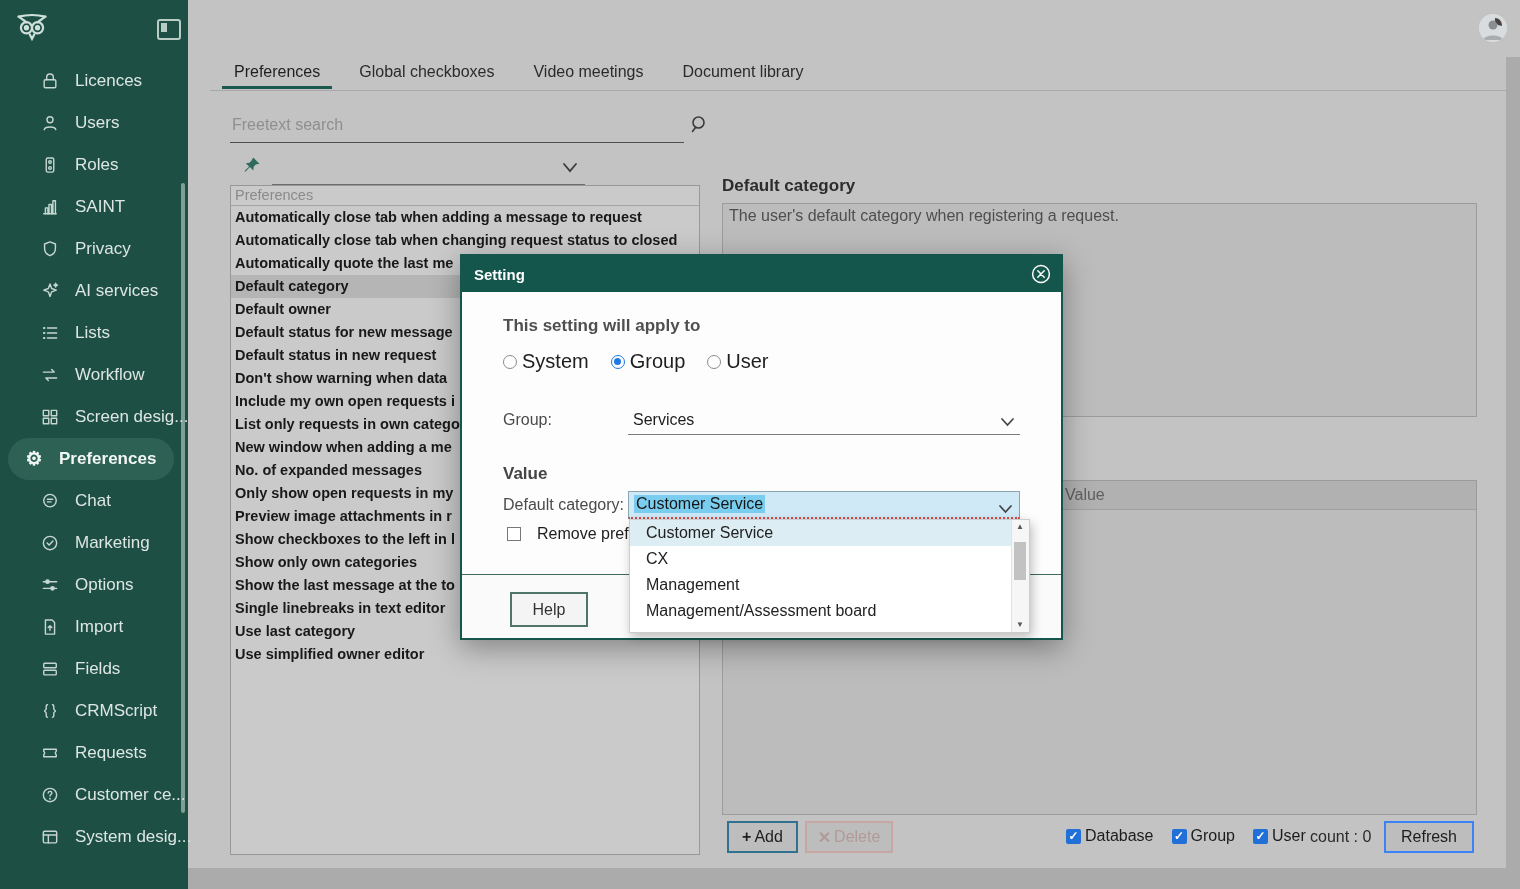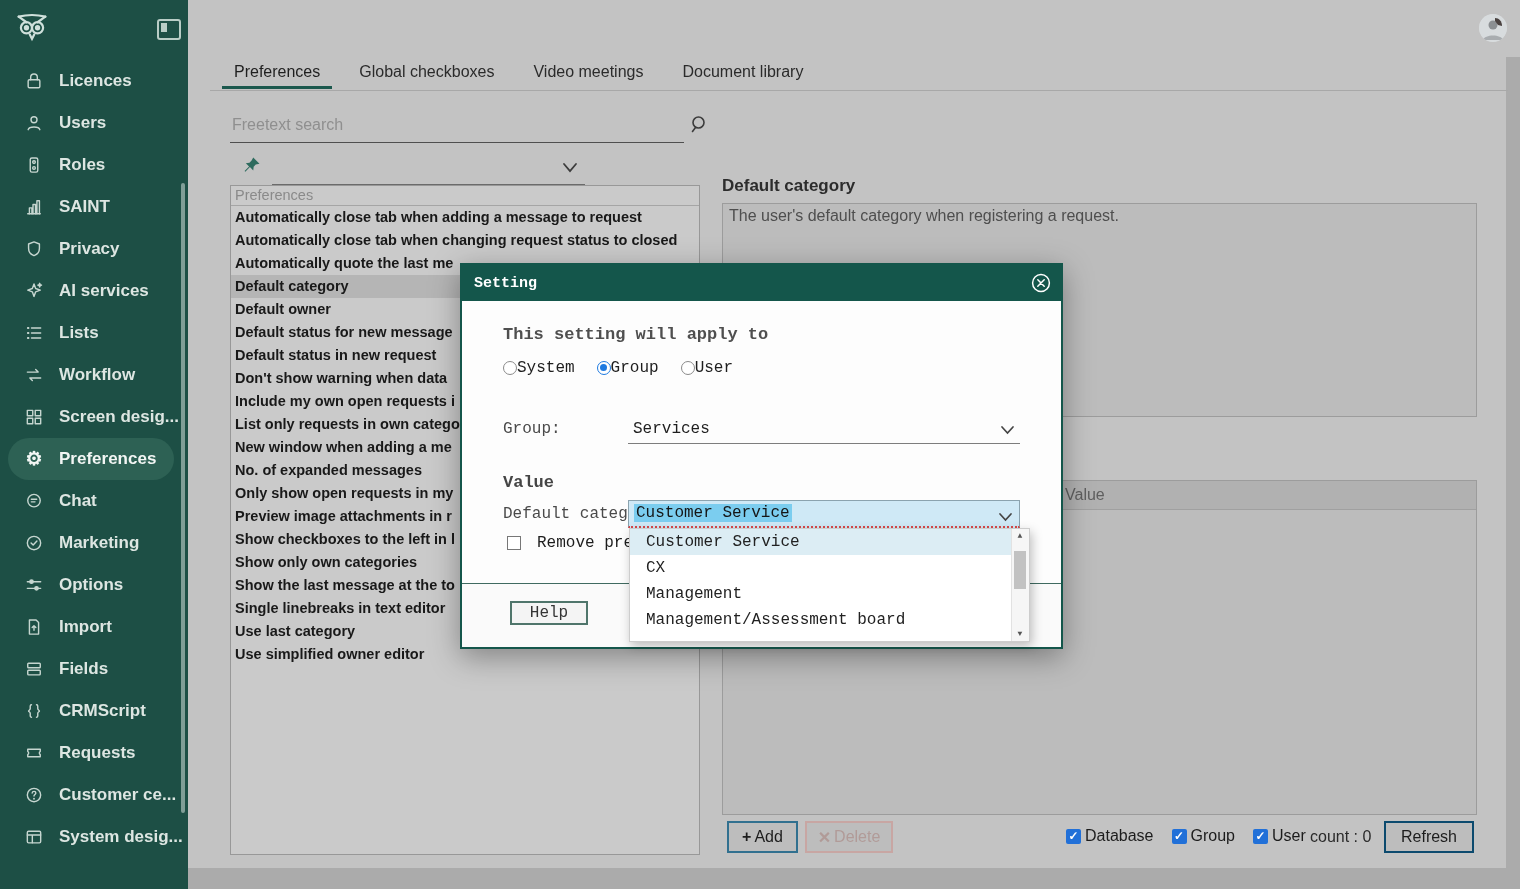--- a/index.html
+++ b/index.html
@@ -5,21 +5,21 @@
   html,body{margin:0;padding:0;background:#8f8f8f;font-family:"Liberation Sans",sans-serif;}
   #root{position:relative;width:1520px;height:889px;overflow:hidden;background:#c3c3c3;}
 
   
   #sidebar{position:absolute;left:0;top:0;width:188px;height:889px;background:#1d4f45;z-index:5;}
   #logo-row{position:absolute;left:10px;top:8px;width:170px;height:44px;}
   #owl{position:absolute;left:2px;top:2px;width:40px;height:40px;color:#cfe0db;}
   #collapse-btn{position:absolute;left:147px;top:11px;width:20px;height:17px;border:2px solid #b9cdc6;border-radius:3px;}
   #collapse-btn::after{content:"";position:absolute;left:2px;top:2px;width:6px;height:9px;background:#b9cdc6;}
   #side-nav{position:absolute;left:0;top:60px;width:188px;}
-  .side-item{display:flex;align-items:center;height:42px;padding-left:24px;color:#dde6e2;font-size:17px;cursor:pointer;white-space:nowrap;font-weight:bold;}
+  .side-item{display:flex;align-items:center;height:42px;padding-left:40px;color:#dde6e2;font-size:17px;cursor:pointer;white-space:nowrap;}
   .side-item .side-icon{width:20px;height:20px;margin-right:15px;flex:0 0 20px;color:#c6d6d0;}
   .side-icon svg{width:20px;height:20px;display:block;}
   .side-item.selected{background:#2d6154;border-radius:22px;margin:0 14px 0 8px;padding-left:16px;color:#f2f6f4;font-weight:700;}
   .side-item.selected .side-icon{color:#f2f6f4;font-size:19px;line-height:20px;}
   #side-scrollbar{position:absolute;left:181px;top:183px;width:4px;height:630px;background:rgba(210,224,219,.55);border-radius:2px;}
 
   
   #topbar{position:absolute;left:188px;top:0;right:0;height:57px;background:#c3c3c3;}
   #avatar{position:absolute;left:1291px;top:14px;width:28px;height:28px;border-radius:50%;background:#d6d9da;overflow:hidden;}
   #avatar svg{width:28px;height:28px;display:block;}
@@ -55,51 +55,51 @@
   #detail-title{position:absolute;left:722px;top:176px;font-size:17px;font-weight:700;color:#2c2c2c;}
   #desc-box{position:absolute;left:722px;top:203px;width:755px;height:214px;border:1px solid #9c9c9c;background:#bcbcbc;box-sizing:border-box;font-size:16px;color:#4e4e4e;padding:3px 6px;}
   #table-box{position:absolute;left:722px;top:480px;width:755px;height:335px;border:1px solid #9c9c9c;background:#bcbcbc;box-sizing:border-box;}
   #table-header{height:28px;background:#b1b1b1;border-bottom:1px solid #a0a0a0;position:relative;}
   #value-col{position:absolute;left:342px;top:5px;font-size:16px;color:#5f5f5f;}
 
   
   .btn{position:absolute;top:821px;height:32px;box-sizing:border-box;display:flex;align-items:center;justify-content:center;font-size:16px;background:#bdbdbd;cursor:pointer;}
   #add-btn{left:727px;width:71px;border:2px solid #31708f;color:#1d1d1d;}
   #delete-btn{left:805px;width:88px;border:2px solid #c8a6a3;color:#b19b98;cursor:default;}
-  #refresh-btn{left:1384px;width:90px;border:2px solid #0c4a6e;color:#1d1d1d;}
+  #refresh-btn{left:1384px;width:90px;border:2px solid #3b82f6;color:#1d1d1d;}
   .btn .glyph{margin-right:3px;font-weight:700;}
   #filter-group{position:absolute;left:1066px;top:827px;display:flex;gap:18px;align-items:center;}
   .filter{display:flex;align-items:center;gap:4px;font-size:16px;color:#1c1c1c;cursor:pointer;}
   .cb{width:15px;height:15px;background:#2170d8;border-radius:2px;color:#fff;font-size:12px;line-height:15px;text-align:center;font-weight:700;}
   #count-label{position:absolute;left:1310px;top:828px;font-size:16px;color:#2a2a2a;}
 
   
-  #modal{position:absolute;left:460px;top:263px;width:603px;height:386px;background:#fdfdfd;border:2px solid #14564b;box-sizing:border-box;z-index:100;box-shadow:0 8px 28px rgba(0,0,0,.35);font-family:Liberation Mono, monospace;}
+  #modal{position:absolute;left:460px;top:254px;width:603px;height:386px;background:#fdfdfd;border:2px solid #14564b;box-sizing:border-box;z-index:100;box-shadow:0 8px 28px rgba(0,0,0,.35);}
   #modal-header{position:absolute;left:0;top:0;right:0;height:36px;background:#14564b;display:flex;align-items:center;}
   #modal-title{color:#fff;font-size:15px;font-weight:700;padding-left:12px;}
   #modal-close{position:absolute;right:10px;top:8px;width:20px;height:20px;color:#fff;cursor:pointer;}
   #apply-heading{position:absolute;left:41px;top:60px;font-size:17px;font-weight:700;color:#4f4f4f;}
   #radio-row{position:absolute;left:41px;top:94px;display:flex;gap:22px;}
-  .radio{display:flex;align-items:center;font-size:16px;color:#1e1e1e;cursor:pointer;}
+  .radio{display:flex;align-items:center;gap:5px;font-size:20px;color:#1e1e1e;cursor:pointer;}
   .radio-dot{width:14px;height:14px;border:1.5px solid #8a8a8a;border-radius:50%;background:#fff;box-sizing:border-box;}
   .radio-dot.checked{border-color:#1e7ae0;position:relative;}
   .radio-dot.checked::after{content:"";position:absolute;left:2px;top:2px;width:7px;height:7px;border-radius:50%;background:#1e7ae0;}
   #group-label{position:absolute;left:41px;top:155px;font-size:16px;color:#4a4a4a;}
   #group-value{position:absolute;left:171px;top:155px;font-size:16px;color:#1e1e1e;}
   #group-underline{position:absolute;left:166px;top:178px;width:392px;height:1px;background:#7d7d7d;}
   #group-chevron{position:absolute;left:538px;top:158px;width:15px;height:11px;color:#444;cursor:pointer;}
   #value-heading{position:absolute;left:41px;top:208px;font-size:17px;font-weight:700;color:#454545;}
   #field-label{position:absolute;left:41px;top:240px;font-size:16px;color:#4a4a4a;}
   #combobox{position:absolute;left:166px;top:235px;width:392px;height:28px;background:#cfe9f6;border:1px solid #8ba3af;border-bottom:2px dotted #d84a4a;box-sizing:border-box;cursor:text;}
   #combobox-text{position:absolute;left:5px;top:3px;font-size:16px;color:#151515;background:#7bcdef;padding:0 2px;}
   #combobox-chevron{position:absolute;right:6px;top:9px;width:15px;height:11px;color:#444;cursor:pointer;}
   #remove-check{position:absolute;left:45px;top:269px;display:flex;align-items:center;gap:16px;font-size:16px;color:#1e1e1e;cursor:pointer;}
   .box-cb{width:14px;height:14px;border:1.5px solid #777;background:#fff;box-sizing:border-box;}
   #modal-footer{position:absolute;left:0;top:318px;right:0;bottom:0;background:#fafafa;border-top:1px solid #3f6a60;}
-  #help-btn{position:absolute;left:48px;top:336px;width:78px;height:24px;border:2px solid #4f756b;background:#f4f4f4;font-size:16px;color:#333;display:flex;align-items:center;justify-content:center;box-sizing:border-box;cursor:pointer;}
+  #help-btn{position:absolute;left:48px;top:336px;width:78px;height:35px;border:2px solid #4f756b;background:#f4f4f4;font-size:16px;color:#333;display:flex;align-items:center;justify-content:center;box-sizing:border-box;cursor:pointer;}
 
   
   #dd-panel{position:absolute;left:167px;top:263px;width:401px;height:114px;background:#fff;border:1px solid #cdcdcd;box-sizing:border-box;z-index:20;box-shadow:2px 4px 10px rgba(0,0,0,.25);}
   .opt{height:26px;line-height:26px;padding-left:16px;font-size:16px;color:#222;white-space:nowrap;overflow:hidden;cursor:pointer;}
   .opt.highlight{background:#dcedf4;}
   #dd-scrollbar{position:absolute;right:0;top:0;width:17px;bottom:0;background:#f6f6f6;border-left:1px solid #e2e2e2;}
   .dd-arrow{position:absolute;left:0;width:16px;height:14px;text-align:center;font-size:8px;color:#555;line-height:14px;cursor:pointer;}
   #dd-arrow-up{top:0;}
   #dd-arrow-down{bottom:0;}
   #dd-thumb{position:absolute;left:2px;top:22px;width:12px;height:38px;background:#c2c2c2;cursor:pointer;}

